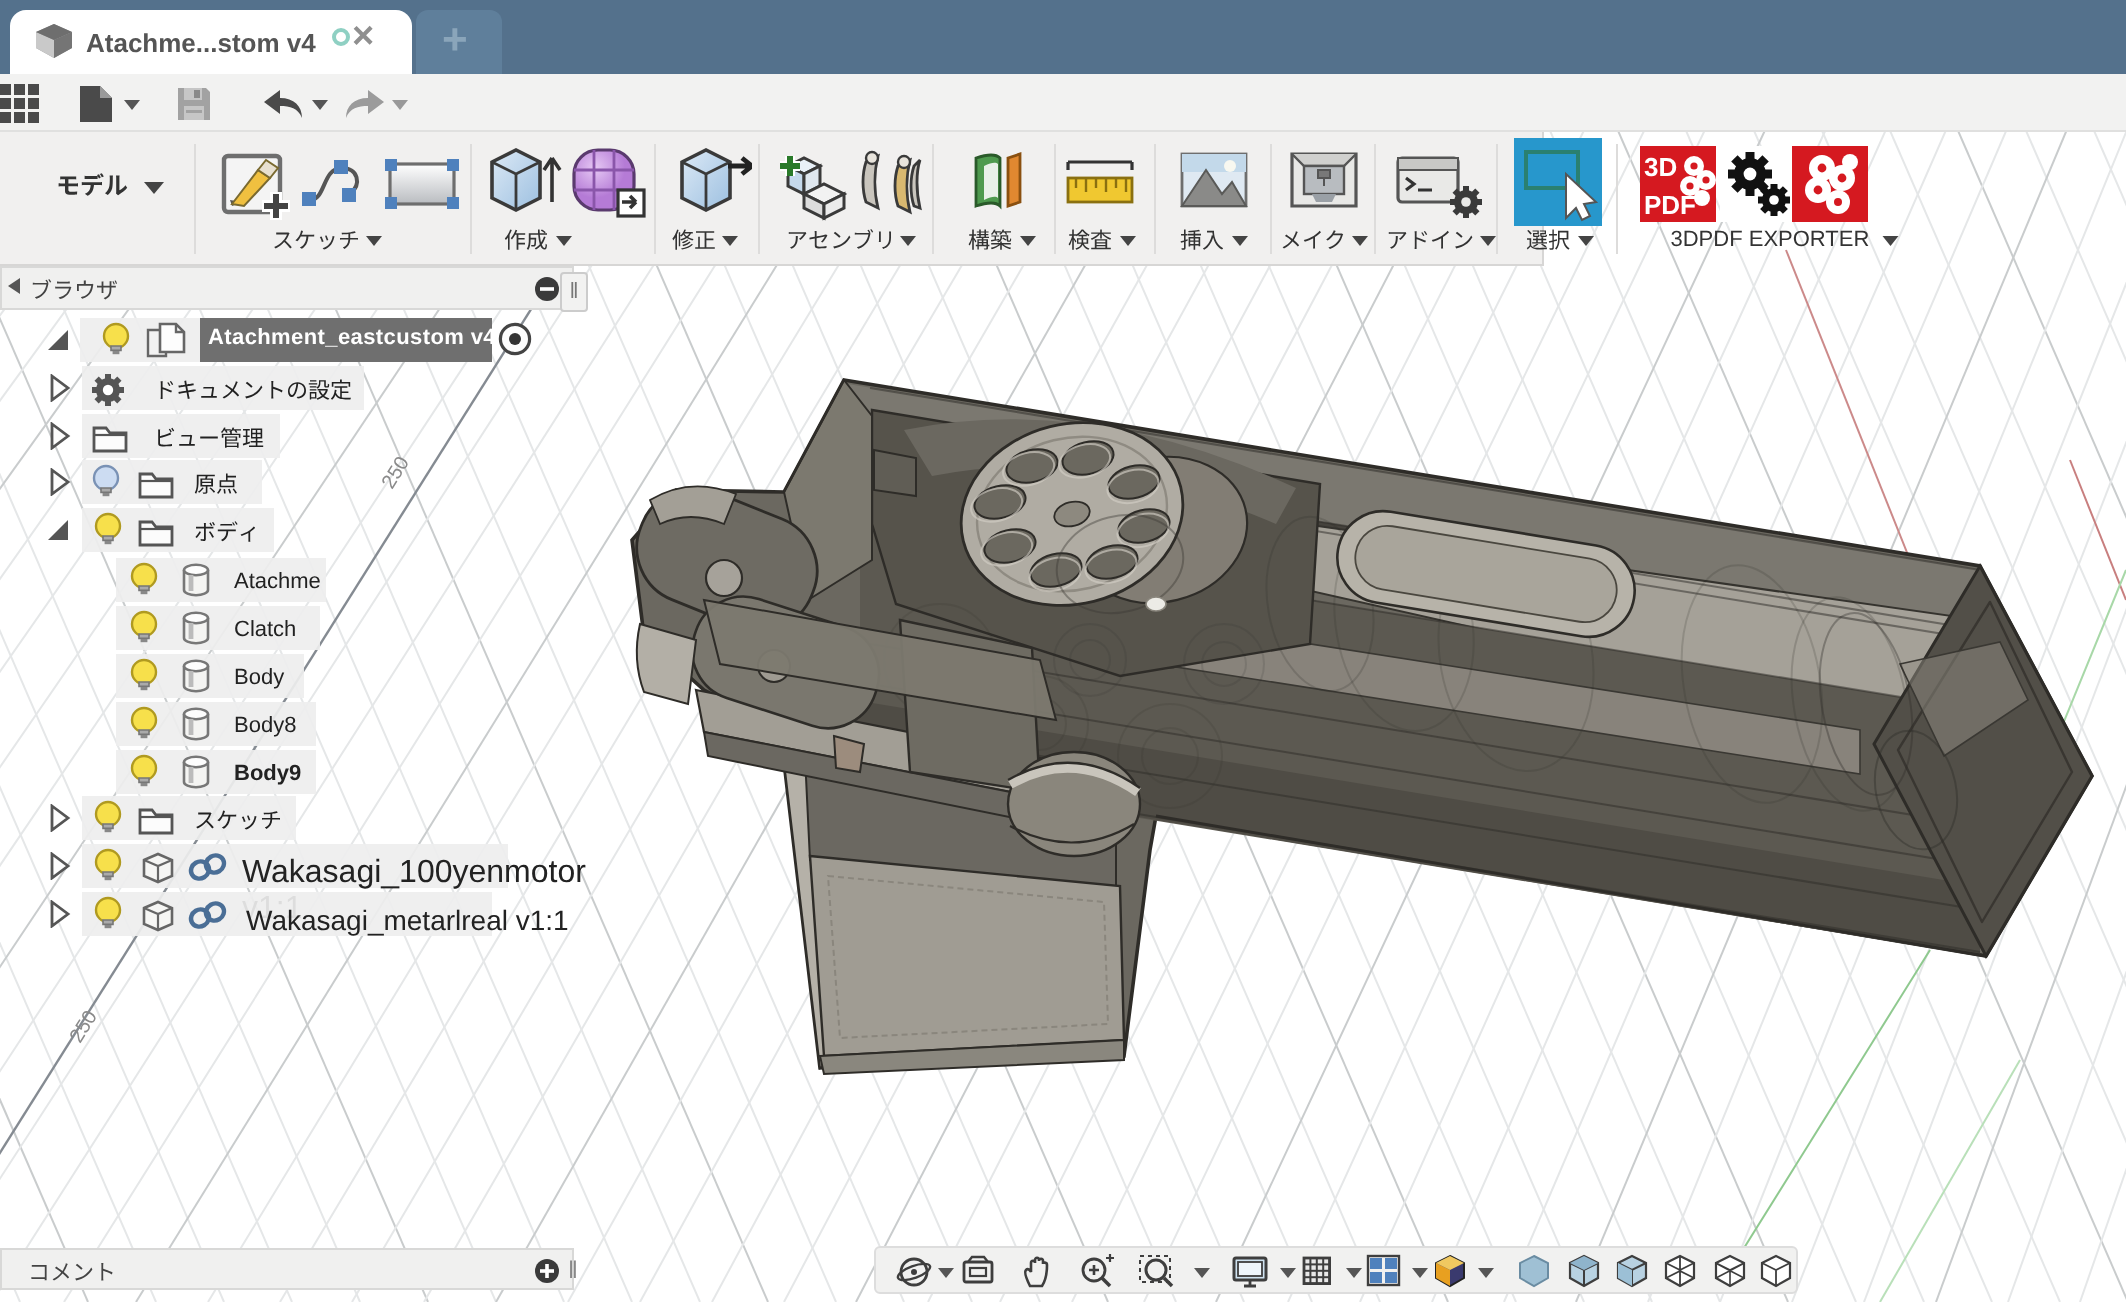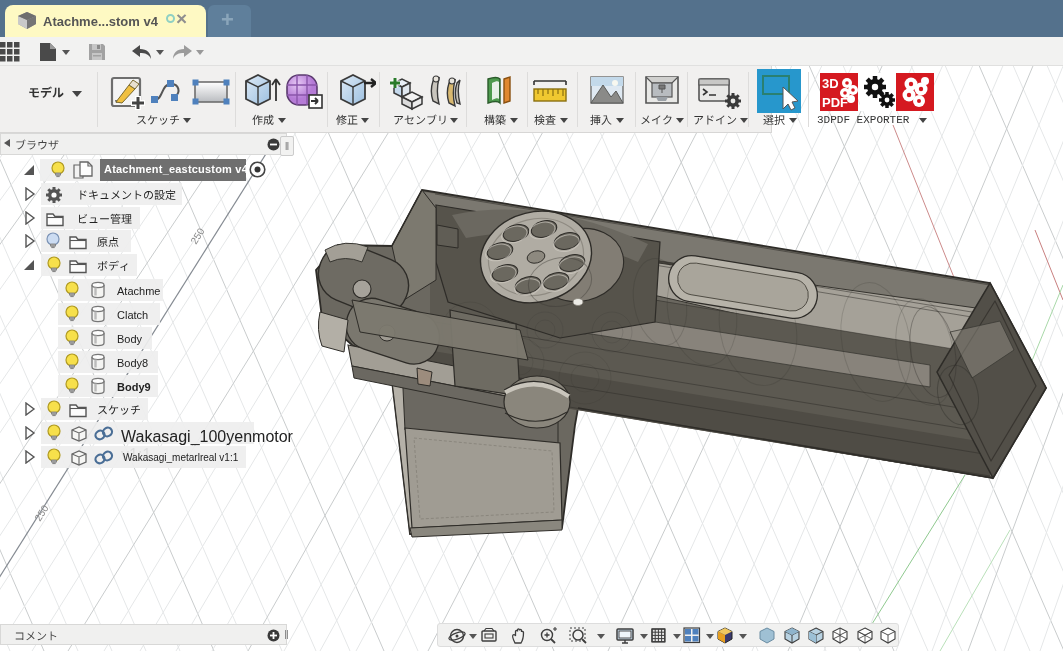--- a/index.html
+++ b/index.html
@@ -1,20 +1,20 @@
 <!DOCTYPE html>
 <html><head>
 <meta charset="utf-8">
 <style>
   * { margin:0; padding:0; box-sizing:border-box; }
   html,body { width:1063px; height:651px; overflow:hidden; font-family:"Liberation Sans",sans-serif; }
   #app { position:relative; width:1063px; height:651px; background:#fff; }
   
   #titlebar { position:absolute; left:0; top:0; width:1063px; height:37px; background:#54718c; }
-  #tab { position:absolute; left:5px; top:5px; width:201px; height:32px; background:#fef9c3; border-radius:8px 8px 0 0; }
+  #tab { position:absolute; left:5px; top:5px; width:201px; height:32px; background:#ffffff; border-radius:8px 8px 0 0; }
   #tabplus { position:absolute; left:208px; top:5px; width:43px; height:32px; background:#5f7f9b; border-radius:6px 6px 0 0; }
   #tabplus span { position:absolute; left:13px; top:2px; font-size:22px; color:#8aa5ba; font-weight:bold;}
   #tab .tname { position:absolute; left:38px; top:9px; font-size:13px; font-weight:bold; color:#555; }
   #tab .tdot { position:absolute; left:161px; top:9px; width:9px; height:9px; border:2px solid #8fd0c3; border-radius:50%; }
   #tab .tx { position:absolute; left:171px; top:3px; font-size:19px; font-weight:bold; color:#8f8f8f; }
   
   #qat { position:absolute; left:0; top:37px; width:1063px; height:29px; background:#f2f2f1; border-bottom:1px solid #e0e0df;}
   .caret { display:inline-block; width:0; height:0; border-left:4px solid transparent; border-right:4px solid transparent; border-top:5px solid #555; vertical-align:middle; }
   
   #ribbon { position:absolute; left:0; top:66px; width:772px; height:67px; background:#f1f0ef; border-bottom:1px solid #d7d6d5; border-right:1px solid #d7d6d5;}
@@ -540,21 +540,21 @@
           <circle cx="23" cy="28" r="6"></circle>
           <circle cx="29" cy="8" r="4"></circle>
         </g>
 <g fill="#d51920">
           <circle cx="15" cy="11" r="2.2"></circle>
           <circle cx="25" cy="16" r="2.2"></circle>
           <circle cx="13" cy="22" r="2.2"></circle>
           <circle cx="23" cy="28" r="2"></circle>
         </g>
 </svg>
-<div class="rlabel" style="left:872px; transform:translateX(-50%);font-family:Liberation Mono, monospace;">3DPDF EXPORTER <span class="caret"></span></div>
+<div class="rlabel" style="left:892px; transform:translateX(-50%);">3DPDF EXPORTER <span class="caret"></span></div>
   </div>
 
   <div id="bheader">
     <span style="position:absolute;left:3px;top:5px;width:0;height:0;border-top:4px solid transparent;border-bottom:4px solid transparent;border-right:6px solid #555;"></span>
     <svg width="48" height="15" style="position:absolute;left:14px;top:4px;">
         <path d="M9.7,1.6 L9.1,1.8 C9.4,2.2 9.8,2.8 10.0,3.3 L10.6,3.0 C10.4,2.6 10.0,1.9 9.7,1.6 Z M9.3,3.8 L8.8,3.5 L9.2,3.3 C9.0,2.9 8.6,2.2 8.3,1.9 L7.7,2.1 C8.0,2.5 8.3,3.0 8.5,3.4 C8.3,3.5 8.2,3.5 8.0,3.5 C7.5,3.5 3.2,3.5 2.5,3.5 C2.2,3.5 1.7,3.4 1.4,3.4 L1.4,4.4 C1.7,4.4 2.1,4.3 2.5,4.3 C3.2,4.3 7.5,4.3 8.2,4.3 C8.0,5.4 7.5,6.9 6.7,7.9 C5.8,9.1 4.6,10.0 2.4,10.6 L3.2,11.4 C5.2,10.8 6.5,9.7 7.5,8.4 C8.4,7.3 8.9,5.5 9.1,4.4 C9.2,4.2 9.2,4.0 9.3,3.8 Z M13.5,2.8 L13.5,3.7 C13.8,3.7 14.2,3.7 14.5,3.7 C15.1,3.7 18.2,3.7 18.8,3.7 C19.2,3.7 19.6,3.7 19.9,3.7 L19.9,2.8 C19.6,2.8 19.2,2.9 18.9,2.9 C18.2,2.9 15.1,2.9 14.5,2.9 C14.2,2.9 13.8,2.8 13.5,2.8 Z M20.7,5.7 L20.0,5.3 C19.9,5.4 19.7,5.4 19.4,5.4 C18.9,5.4 14.2,5.4 13.6,5.4 C13.3,5.4 13.0,5.4 12.6,5.3 L12.6,6.3 C12.9,6.2 13.4,6.2 13.6,6.2 C14.3,6.2 18.9,6.2 19.5,6.2 C19.3,7.0 18.8,8.0 18.2,8.7 C17.2,9.6 15.9,10.4 14.3,10.7 L15.0,11.5 C16.4,11.1 17.8,10.4 18.9,9.2 C19.7,8.3 20.2,7.1 20.5,6.0 C20.5,6.0 20.6,5.8 20.7,5.7 Z M31.7,4.3 L31.1,3.9 C31.0,4.0 30.8,4.0 30.3,4.0 L27.9,4.0 L27.9,3.0 C27.9,2.8 27.9,2.5 28.0,2.2 L26.9,2.2 C26.9,2.5 26.9,2.8 26.9,3.0 L26.9,4.0 L24.5,4.0 C24.1,4.0 23.8,4.0 23.5,4.0 C23.5,4.2 23.5,4.6 23.5,4.8 C23.5,5.2 23.5,6.4 23.5,6.8 C23.5,7.0 23.5,7.3 23.5,7.5 L24.5,7.5 C24.4,7.3 24.4,7.0 24.4,6.8 C24.4,6.5 24.4,5.3 24.4,4.9 L30.6,4.9 C30.5,5.8 30.1,7.1 29.5,8.1 C28.8,9.1 27.6,9.9 26.5,10.3 C26.2,10.4 25.8,10.5 25.4,10.6 L26.1,11.4 C28.1,10.9 29.6,9.7 30.5,8.3 C31.1,7.2 31.4,5.9 31.5,5.0 C31.6,4.8 31.6,4.5 31.7,4.3 Z M41.8,2.6 L41.2,2.8 C41.4,3.2 41.7,3.8 41.9,4.3 L42.4,4.1 C42.3,3.7 42.0,3.0 41.8,2.6 Z M42.9,2.3 L42.3,2.4 C42.5,2.8 42.8,3.5 43.0,4.0 L43.5,3.8 C43.4,3.3 43.1,2.7 42.9,2.3 Z M33.5,4.8 L33.5,5.8 C33.7,5.8 34.2,5.8 34.6,5.8 L35.8,5.8 L35.8,7.5 C35.8,8.0 35.8,8.4 35.8,8.5 L36.8,8.5 C36.7,8.4 36.7,7.9 36.7,7.5 L36.7,5.8 L39.8,5.8 L39.8,6.2 C39.8,9.3 38.8,10.2 36.8,11.0 L37.6,11.7 C40.1,10.6 40.7,9.1 40.7,6.1 L40.7,5.8 L41.9,5.8 C42.4,5.8 42.8,5.8 42.9,5.8 L42.9,4.9 C42.8,4.9 42.4,4.9 41.9,4.9 L40.7,4.9 L40.7,3.5 C40.7,3.1 40.8,2.8 40.8,2.6 L39.8,2.6 C39.8,2.7 39.8,3.1 39.8,3.5 L39.8,4.9 L36.7,4.9 L36.7,3.5 C36.7,3.1 36.7,2.8 36.8,2.7 L35.8,2.7 C35.8,3.0 35.8,3.3 35.8,3.5 L35.8,4.9 L34.6,4.9 C34.2,4.9 33.6,4.9 33.5,4.8 Z" fill="#444"></path>
       </svg>
     <svg width="13" height="13" style="position:absolute;left:266px;top:4px;">
         <circle cx="6.5" cy="6.5" r="6" fill="#3a3a3a"></circle>
         <rect x="3" y="5.6" width="7" height="1.8" fill="#fff"></rect>
@@ -752,21 +752,21 @@
 <svg width="20" height="18" style="position:absolute;left:69px;top:291px;">
         <path d="M3,5 L10,2 L17,5 L17,13 L10,16 L3,13 Z" fill="#f6f6f4" stroke="#666" stroke-width="1.3"></path>
         <path d="M3,5 L10,8 L17,5 M10,8 L10,16" fill="none" stroke="#666" stroke-width="1.1"></path>
       </svg>
 <svg width="24" height="18" style="position:absolute;left:93px;top:291px;">
         <g fill="none" stroke="#4a6e96" stroke-width="2.2">
           <ellipse cx="7" cy="10" rx="4.6" ry="4.2" transform="rotate(-30 7 10)"></ellipse>
           <ellipse cx="14.5" cy="7" rx="4.6" ry="4.2" transform="rotate(-30 14.5 7)"></ellipse>
         </g>
       </svg>
-<span style="position:absolute;left:123px;top:294px;font-size:10px;color:#222;">Wakasagi_metarlreal v1:1</span>
+<span style="position:absolute;left:123px;top:294px;font-size:14px;color:#222;">Wakasagi_metarlreal v1:1</span>
   </div>
 
   <div id="comment">
     <svg width="46" height="15" style="position:absolute;left:13px;top:4px;">
         <path d="M1.7,9.5 L1.7,10.5 C2.0,10.5 2.5,10.5 3.0,10.5 L8.4,10.5 L8.3,11.1 L9.3,11.1 C9.3,10.9 9.3,10.4 9.3,10.0 L9.3,4.4 C9.3,4.1 9.3,3.8 9.3,3.5 C9.1,3.5 8.8,3.5 8.5,3.5 L3.1,3.5 C2.7,3.5 2.3,3.5 1.9,3.5 L1.9,4.4 C2.1,4.4 2.7,4.4 3.1,4.4 L8.4,4.4 L8.4,9.6 L3.0,9.6 C2.5,9.6 2.0,9.6 1.7,9.5 Z M14.1,4.3 L13.5,5.0 C14.6,5.6 15.8,6.5 16.6,7.2 C15.5,8.5 14.2,9.7 12.3,10.6 L13.0,11.3 C14.9,10.3 16.3,9.0 17.3,7.8 C18.3,8.6 19.1,9.4 19.9,10.3 L20.6,9.6 C19.8,8.7 18.9,7.9 17.9,7.0 C18.6,6.0 19.2,4.8 19.5,3.8 C19.6,3.6 19.8,3.2 19.9,3.0 L18.9,2.6 C18.9,2.9 18.8,3.2 18.7,3.5 C18.3,4.4 17.9,5.4 17.2,6.5 C16.3,5.8 15.0,4.9 14.1,4.3 Z M24.5,2.9 L23.9,3.6 C24.7,4.2 26.1,5.3 26.6,5.9 L27.3,5.2 C26.7,4.6 25.3,3.5 24.5,2.9 Z M23.6,10.3 L24.1,11.2 C26.0,10.9 27.4,10.2 28.5,9.5 C30.1,8.5 31.4,7.0 32.2,5.6 L31.6,4.7 C31.0,6.0 29.6,7.6 28.0,8.7 C26.9,9.3 25.5,10.0 23.6,10.3 Z M36.7,10.0 C36.7,10.4 36.7,11.0 36.6,11.3 L37.7,11.3 C37.7,11.0 37.6,10.4 37.6,10.0 L37.6,6.4 C38.8,6.8 40.7,7.5 41.9,8.2 L42.3,7.2 C41.2,6.7 39.1,5.9 37.6,5.4 L37.6,3.6 C37.6,3.3 37.7,2.8 37.7,2.5 L36.6,2.5 C36.7,2.8 36.7,3.3 36.7,3.6 C36.7,4.6 36.7,9.4 36.7,10.0 Z" fill="#444"></path>
       </svg>
     <svg width="13" height="13" style="position:absolute;left:266px;top:4px;">
         <circle cx="6.5" cy="6.5" r="6" fill="#3a3a3a"></circle>
         <rect x="3" y="5.6" width="7" height="1.8" fill="#fff"></rect>
         <rect x="5.6" y="3" width="1.8" height="7" fill="#fff"></rect>

